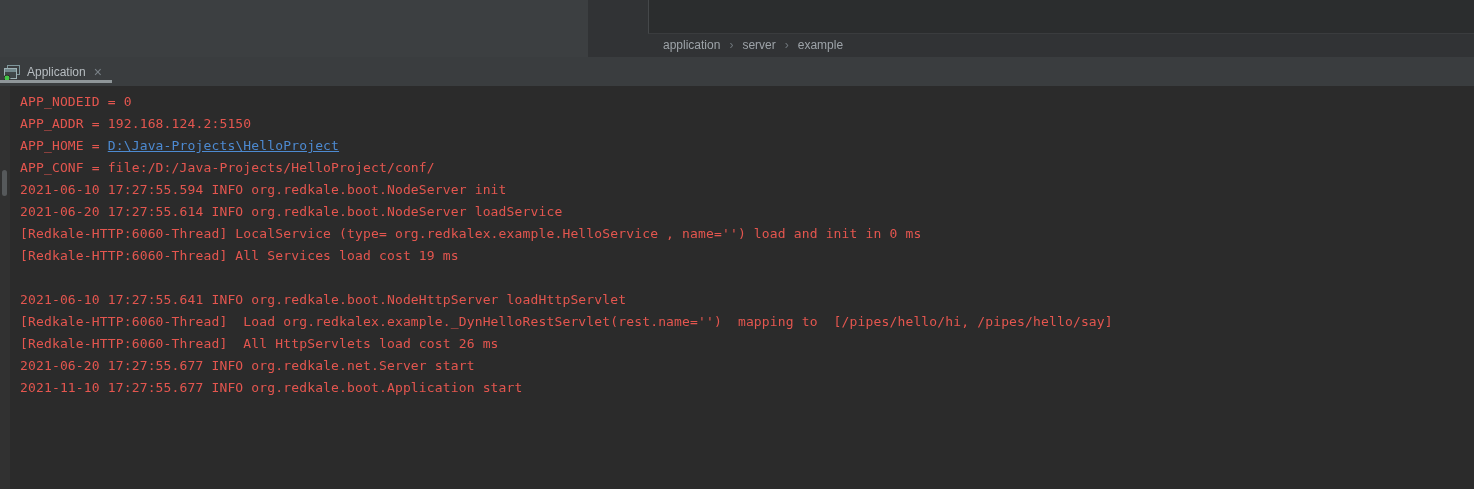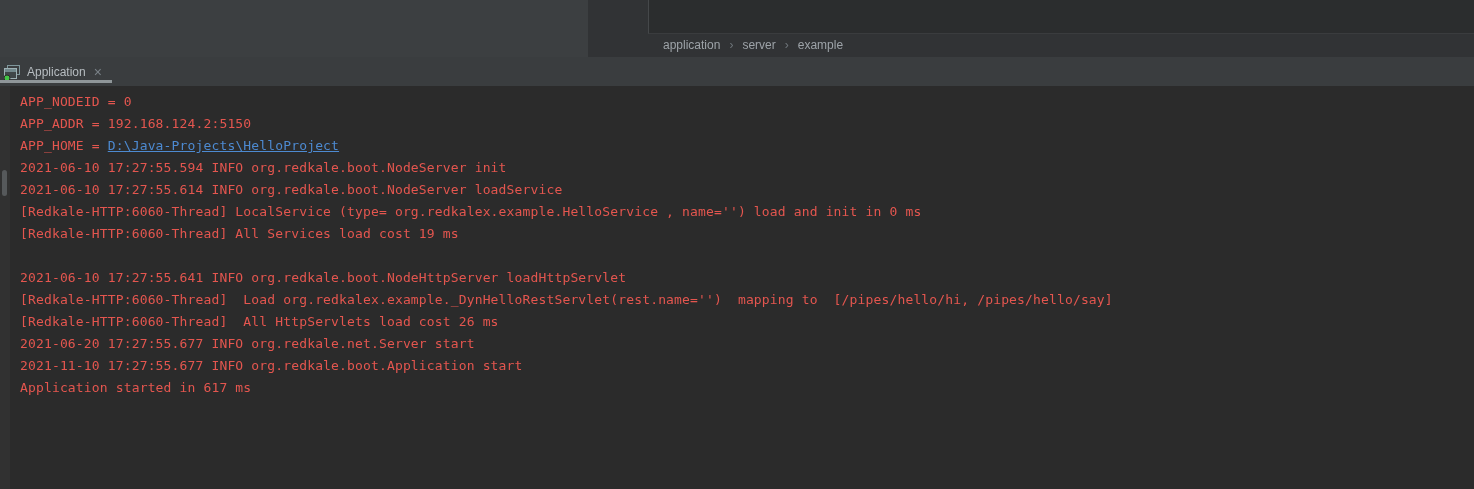--- a/index.html
+++ b/index.html
@@ -68,25 +68,25 @@
 </div>
 
 <div class="console">
   <div class="console-gutter">
     <div class="gutter-thumb"></div>
   </div>
   <div class="console-lines">
       <div class="line"><span class="err">APP_NODEID = 0</span></div>
       <div class="line"><span class="err">APP_ADDR = 192.168.124.2:5150</span></div>
       <div class="line"><span class="err">APP_HOME = </span><span class="link">D:\Java-Projects\HelloProject</span></div>
+      <div class="line"><span class="err">APP_CONF = file:/D:/Java-Projects/HelloProject/conf/</span></div>
       <div class="line"><span class="err">2021-06-10 17:27:55.594 INFO org.redkale.boot.NodeServer init</span></div>
-      <div class="line"><span class="err">2021-06-10 17:27:55.614 INFO org.redkale.boot.NodeServer loadService</span></div>
+      <div class="line"><span class="err">2021-06-20 17:27:55.614 INFO org.redkale.boot.NodeServer loadService</span></div>
       <div class="line"><span class="err">[Redkale-HTTP:6060-Thread] LocalService (type= org.redkalex.example.HelloService , name='') load and init in 0 ms</span></div>
       <div class="line"><span class="err">[Redkale-HTTP:6060-Thread] All Services load cost 19 ms</span></div>
       <div class="line"></div>
       <div class="line"><span class="err">2021-06-10 17:27:55.641 INFO org.redkale.boot.NodeHttpServer loadHttpServlet</span></div>
       <div class="line"><span class="err">[Redkale-HTTP:6060-Thread]  Load org.redkalex.example._DynHelloRestServlet(rest.name='')  mapping to  [/pipes/hello/hi, /pipes/hello/say]</span></div>
       <div class="line"><span class="err">[Redkale-HTTP:6060-Thread]  All HttpServlets load cost 26 ms</span></div>
       <div class="line"><span class="err">2021-06-20 17:27:55.677 INFO org.redkale.net.Server start</span></div>
       <div class="line"><span class="err">2021-11-10 17:27:55.677 INFO org.redkale.boot.Application start</span></div>
-      <div class="line"><span class="err">Application started in 617 ms</span></div>
     </div>
 </div>
 
 </body></html>

